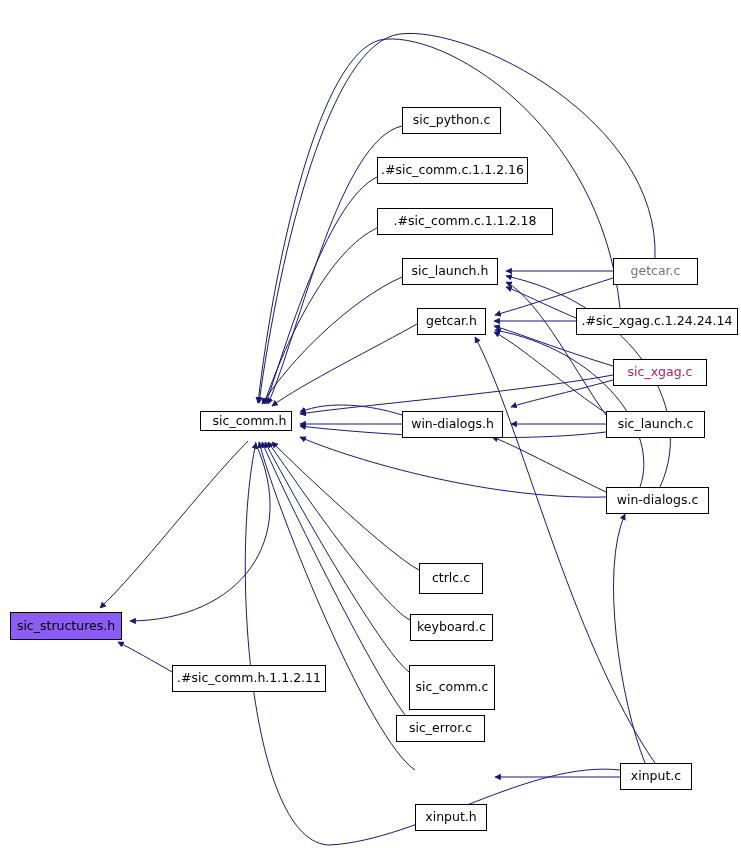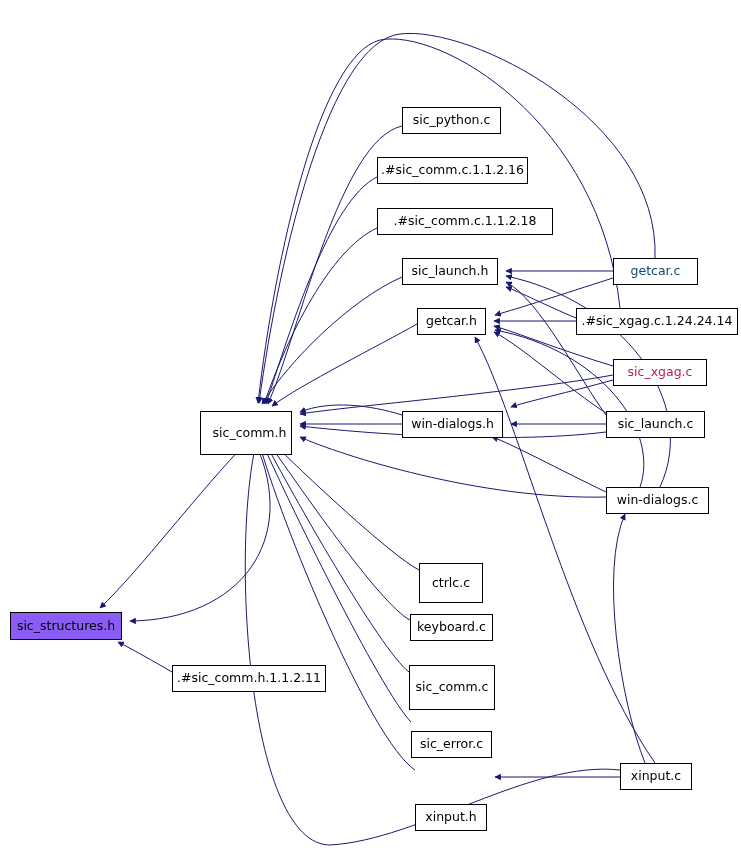--- a/index.html
+++ b/index.html
@@ -99,60 +99,60 @@
       </div>
       <div class="node" style="left: 377px; top: 157px; width: 151px; height: 27px; border-color: rgb(0, 0, 0); background: rgb(255, 255, 255); color: rgb(0, 0, 0);">
         <span>.#sic_comm.c.1.1.2.16</span>
       </div>
       <div class="node" style="left: 377px; top: 208px; width: 176px; height: 27px; border-color: rgb(0, 0, 0); background: rgb(255, 255, 255); color: rgb(0, 0, 0);">
         <span>.#sic_comm.c.1.1.2.18</span>
       </div>
       <div class="node" style="left: 402px; top: 258px; width: 96px; height: 27px; border-color: rgb(0, 0, 0); background: rgb(255, 255, 255); color: rgb(0, 0, 0);">
         <span>sic_launch.h</span>
       </div>
-      <div class="node" style="left: 613px; top: 258px; width: 85px; height: 27px; border-color: rgb(0, 0, 0); background: rgb(255, 255, 255); color: #0c4a6e;">
+      <div class="node" style="left: 613px; top: 258px; width: 85px; height: 27px; border-color: rgb(0, 0, 0); background: rgb(255, 255, 255); color: #737373;">
         <span>getcar.c</span>
       </div>
       <div class="node" style="left: 417px; top: 308px; width: 69px; height: 27px; border-color: rgb(0, 0, 0); background: rgb(255, 255, 255); color: rgb(0, 0, 0);">
         <span>getcar.h</span>
       </div>
       <div class="node" style="left: 576px; top: 308px; width: 162px; height: 27px; border-color: rgb(0, 0, 0); background: rgb(255, 255, 255); color: rgb(0, 0, 0);">
         <span>.#sic_xgag.c.1.24.24.14</span>
       </div>
       <div class="node" style="left: 613px; top: 359px; width: 94px; height: 27px; border-color: rgb(0, 0, 0); background: rgb(255, 255, 255); color: #be185d;">
         <span>sic_xgag.c</span>
       </div>
-      <div class="node" style="left: 200px; top: 411px; width: 92px; height: 44px; border-color: rgb(0, 0, 0); background: rgb(255, 255, 255); color: rgb(0, 0, 0); padding-left: 7px;">
+      <div class="node" style="left: 200px; top: 411px; width: 92px; height: 20px; border-color: rgb(0, 0, 0); background: rgb(255, 255, 255); color: rgb(0, 0, 0); padding-left: 7px;">
         <span>sic_comm.h</span>
       </div>
       <div class="node" style="left: 402px; top: 411px; width: 101px; height: 27px; border-color: rgb(0, 0, 0); background: rgb(255, 255, 255); color: rgb(0, 0, 0); justify-content: center;">
         <span>win-dialogs.h</span>
       </div>
       <div class="node" style="left: 606px; top: 411px; width: 99px; height: 27px; border-color: rgb(0, 0, 0); background: rgb(255, 255, 255); color: rgb(0, 0, 0);">
         <span>sic_launch.c</span>
       </div>
       <div class="node" style="left: 606px; top: 487px; width: 103px; height: 27px; border-color: rgb(0, 0, 0); background: rgb(255, 255, 255); color: rgb(0, 0, 0);">
         <span>win-dialogs.c</span>
       </div>
-      <div class="node" style="left: 419px; top: 563px; width: 64px; height: 40px; border-color: rgb(0, 0, 0); background: rgb(255, 255, 255); color: rgb(0, 0, 0);">
+      <div class="node" style="left: 419px; top: 563px; width: 64px; height: 31px; border-color: rgb(0, 0, 0); background: rgb(255, 255, 255); color: rgb(0, 0, 0);">
         <span>ctrlc.c</span>
       </div>
       <div class="node highlight" style="left: 10px; top: 612px; width: 112px; height: 28px; border-color: rgb(0, 0, 0); background: #8b5cf6; color: rgb(0, 0, 0);">
         <span>sic_structures.h</span>
       </div>
       <div class="node" style="left: 410px; top: 614px; width: 83px; height: 27px; border-color: rgb(0, 0, 0); background: rgb(255, 255, 255); color: rgb(0, 0, 0);">
         <span>keyboard.c</span>
       </div>
       <div class="node" style="left: 172px; top: 665px; width: 154px; height: 27px; border-color: rgb(0, 0, 0); background: rgb(255, 255, 255); color: rgb(0, 0, 0);">
         <span>.#sic_comm.h.1.1.2.11</span>
       </div>
       <div class="node" style="left: 409px; top: 665px; width: 86px; height: 45px; border-color: rgb(0, 0, 0); background: rgb(255, 255, 255); color: rgb(0, 0, 0);">
         <span>sic_comm.c</span>
       </div>
-      <div class="node" style="left: 411px; top: 715px; width: 81px; height: 27px; border-color: rgb(0, 0, 0); background: rgb(255, 255, 255); color: rgb(0, 0, 0); margin-top: 16px;">
+      <div class="node" style="left: 396px; top: 715px; width: 89px; height: 27px; border-color: rgb(0, 0, 0); background: rgb(255, 255, 255); color: rgb(0, 0, 0);">
         <span>sic_error.c</span>
       </div>
       <div class="node" style="left: 415px; top: 804px; width: 72px; height: 27px; border-color: rgb(0, 0, 0); background: rgb(255, 255, 255); color: rgb(0, 0, 0);">
         <span>xinput.h</span>
       </div>
       <div class="node" style="left: 620px; top: 763px; width: 72px; height: 27px; border-color: rgb(0, 0, 0); background: rgb(255, 255, 255); color: rgb(0, 0, 0);">
         <span>xinput.c</span>
       </div>
     </div>
 

